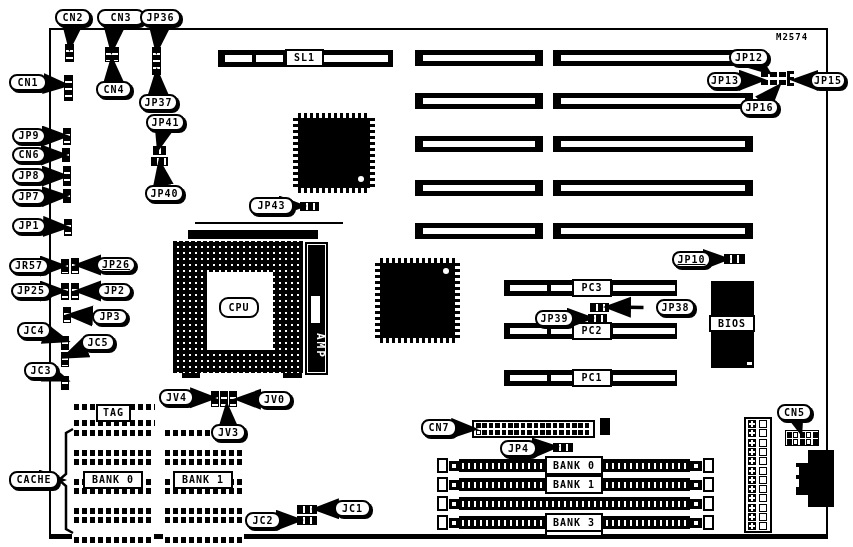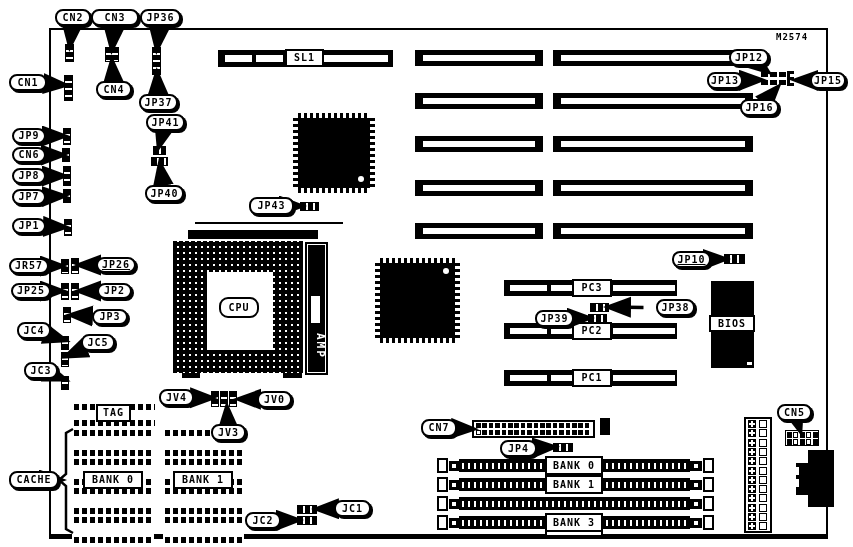--- a/index.html
+++ b/index.html
@@ -361,21 +361,21 @@
     <div class="abs " style="left: 793.4px; top: 432px; width: 5px; height: 6px; background: rgb(255, 255, 255); border: 1px solid rgb(0, 0, 0); z-index: 11;"></div>
     <div class="abs " style="left: 799.8px; top: 432px; width: 5px; height: 6px; background: rgb(0, 0, 0); z-index: 11;"></div>
     <div class="abs " style="left: 806.2px; top: 432px; width: 5px; height: 6px; background: rgb(255, 255, 255); border: 1px solid rgb(0, 0, 0); z-index: 11;"></div>
     <div class="abs " style="left: 812.6px; top: 432px; width: 5px; height: 6px; background: rgb(0, 0, 0); z-index: 11;"></div>
     <div class="abs " style="left: 787px; top: 439px; width: 5px; height: 6px; background: rgb(0, 0, 0); z-index: 11;"></div>
     <div class="abs " style="left: 793.4px; top: 439px; width: 5px; height: 6px; background: rgb(255, 255, 255); border: 1px solid rgb(0, 0, 0); z-index: 11;"></div>
     <div class="abs " style="left: 799.8px; top: 439px; width: 5px; height: 6px; background: rgb(0, 0, 0); z-index: 11;"></div>
     <div class="abs " style="left: 806.2px; top: 439px; width: 5px; height: 6px; background: rgb(255, 255, 255); border: 1px solid rgb(0, 0, 0); z-index: 11;"></div>
     <div class="abs " style="left: 812.6px; top: 439px; width: 5px; height: 6px; background: rgb(0, 0, 0); z-index: 11;"></div>
     <div class="abs callout" style="left: 55px; top: 9px; width: 36px; height: 17px;">CN2</div>
-    <div class="abs callout" style="left: 91px; top: 9px; width: 48px; height: 17px;">CN3</div>
+    <div class="abs callout" style="left: 97px; top: 9px; width: 48px; height: 17px;">CN3</div>
     <div class="abs callout" style="left: 140px; top: 9px; width: 41px; height: 17px;">JP36</div>
     <div class="abs callout" style="left: 9px; top: 74px; width: 38px; height: 17px;">CN1</div>
     <div class="abs callout" style="left: 96px; top: 81px; width: 36px; height: 17px;">CN4</div>
     <div class="abs callout" style="left: 139px; top: 94px; width: 39px; height: 17px;">JP37</div>
     <div class="abs callout" style="left: 146px; top: 114px; width: 39px; height: 17px;">JP41</div>
     <div class="abs callout" style="left: 145px; top: 185px; width: 39px; height: 17px;">JP40</div>
     <div class="abs callout" style="left: 12px; top: 128px; width: 34px; height: 16px;">JP9</div>
     <div class="abs callout" style="left: 12px; top: 147px; width: 34px; height: 16px;">CN6</div>
     <div class="abs callout" style="left: 12px; top: 168px; width: 34px; height: 16px;">JP8</div>
     <div class="abs callout" style="left: 12px; top: 189px; width: 34px; height: 16px;">JP7</div>

